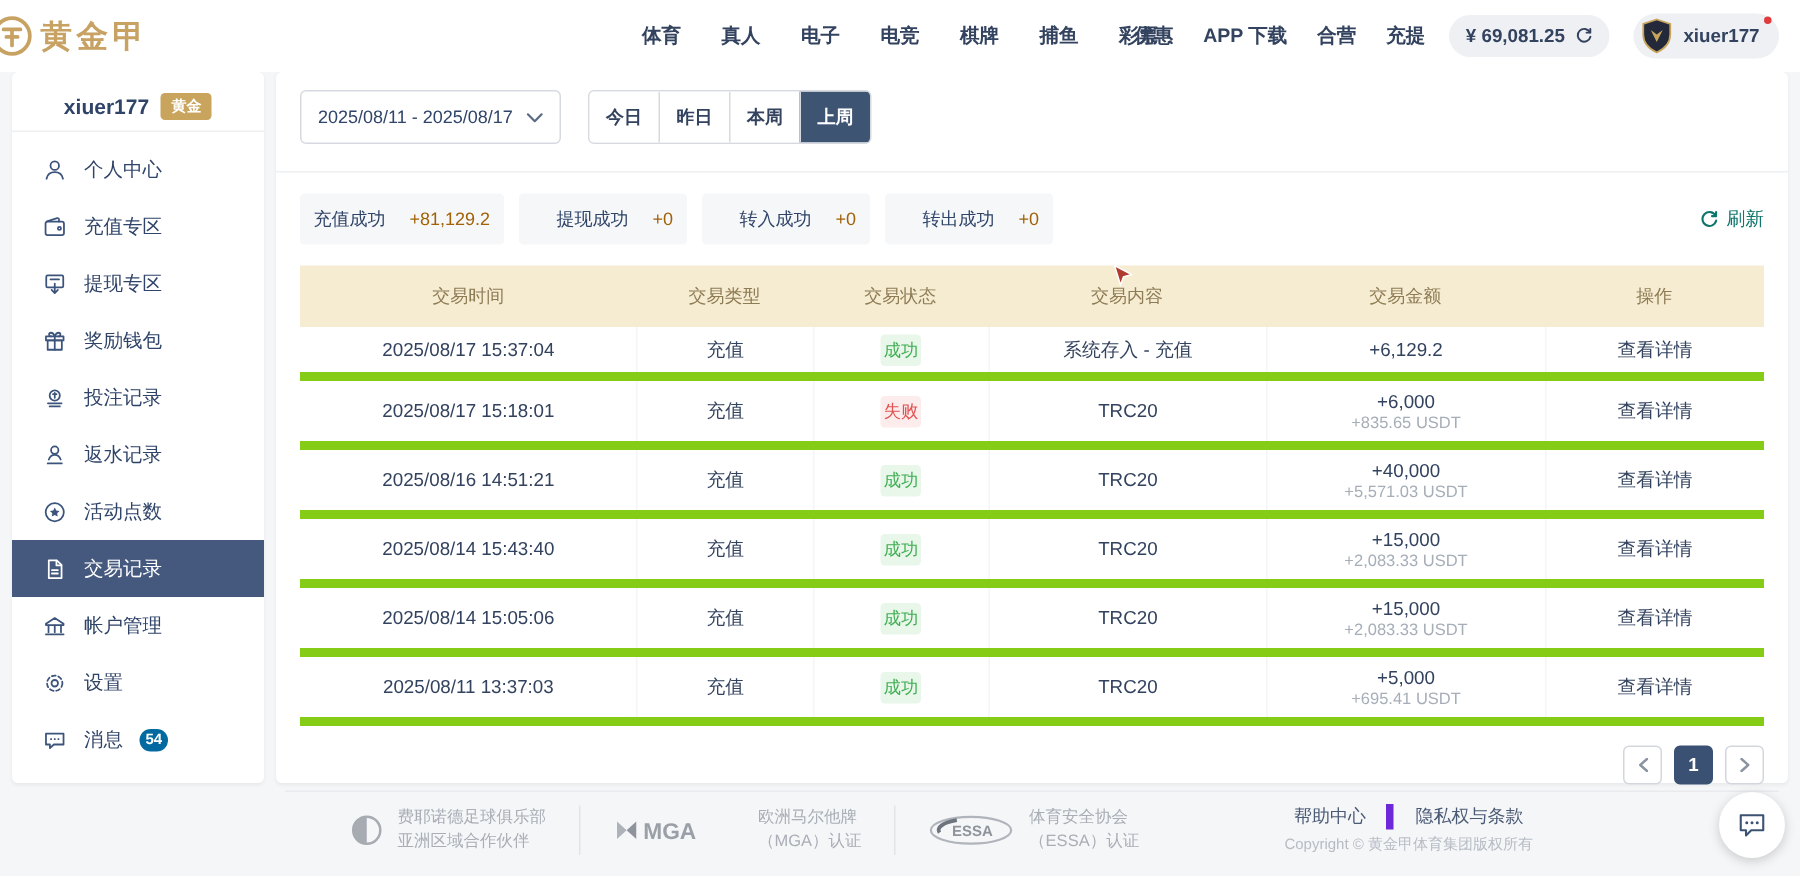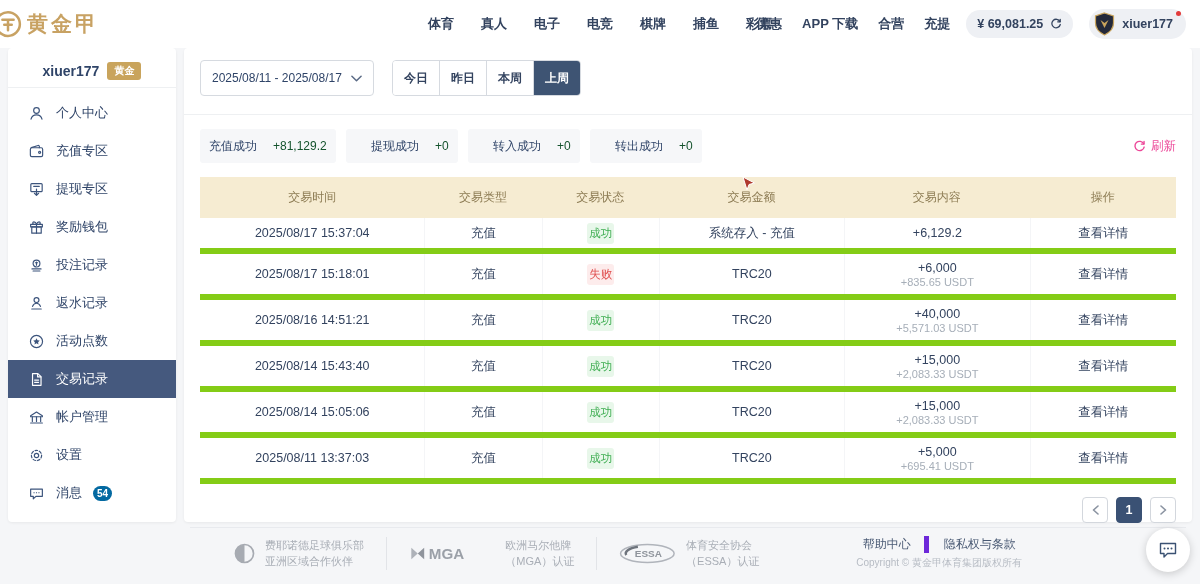--- a/index.html
+++ b/index.html
@@ -46,22 +46,22 @@
   .chev{width:11px;height:7px;display:inline-flex;color:#5a6a85}
   .chev svg{width:100%;height:100%;fill:none;stroke:currentColor;stroke-width:1.6;stroke-linecap:round;stroke-linejoin:round}
   .tabs{display:flex;border:1px solid #d6dae0;border-radius:4px;overflow:hidden;height:36px}
   .tab{min-width:46px;padding:0 11px;border:none;background:#fff;font-size:12px;font-weight:bold;color:#33435f;border-left:1px solid #d6dae0;cursor:pointer}
   .tab:first-child{border-left:none}
   .tab.active{background:#3e5473;color:#fff}
   .hdivider{border-top:1px solid #eef0f2;margin:18px -16px 0}
   .stats-row{display:flex;align-items:center;margin-top:14px}
   .stats{display:flex;gap:10px}
   .stat-box{display:flex;align-items:center;justify-content:flex-end;gap:16px;background:#f6f7f9;border-radius:3px;height:34px;min-width:112px;padding:0 9px;font-size:12px;color:#2f4468;white-space:nowrap}
-  .stat-value{color:#14532d}
-  .refresh-btn{margin-left:auto;display:flex;align-items:center;gap:5px;background:none;border:none;font-size:12.5px;color:#ec4899;cursor:pointer}
+  .stat-value{color:#a16207}
+  .refresh-btn{margin-left:auto;display:flex;align-items:center;gap:5px;background:none;border:none;font-size:12.5px;color:#0f766e;cursor:pointer}
   .icon-md{width:13px;height:13px;display:inline-flex}
   .icon-md svg{width:100%;height:100%;fill:none;stroke:currentColor;stroke-width:1.5;stroke-linecap:round;stroke-linejoin:round}
 
   
   .table{margin-top:14px;font-size:12.5px}
   .thead{display:flex;align-items:center;background:#f6ecd2;height:41px;color:#8d7c54;font-size:12px}
   .th{text-align:center}
   .tbody .tr{display:flex;align-items:stretch;background:#fff;border-bottom:6px solid #84cc16;min-height:46px}
   .tbody .tr:first-child{min-height:36px}
   .td{display:flex;align-items:center;justify-content:center;text-align:center;border-left:1px solid #f4f5f7;padding:2px 4px}
@@ -349,22 +349,22 @@
         <span>刷新</span>
       </button>
     </div>
 
     <div class="table">
       <div class="thead">
 
       <div class="th">交易时间</div>
           <div class="th">交易类型</div>
           <div class="th">交易状态</div>
+          <div class="th">交易内容</div>
           <div class="th">交易金额</div>
-          <div class="th">交易内容</div>
           <div class="th">操作</div>
         </div>
       <div class="tbody">
 
           <div class="tr">
             <div class="td">2025/08/17 15:37:04</div>
             <div class="td">充值</div>
             <div class="td">
               <span class="badge success">成功</span>
             </div>

